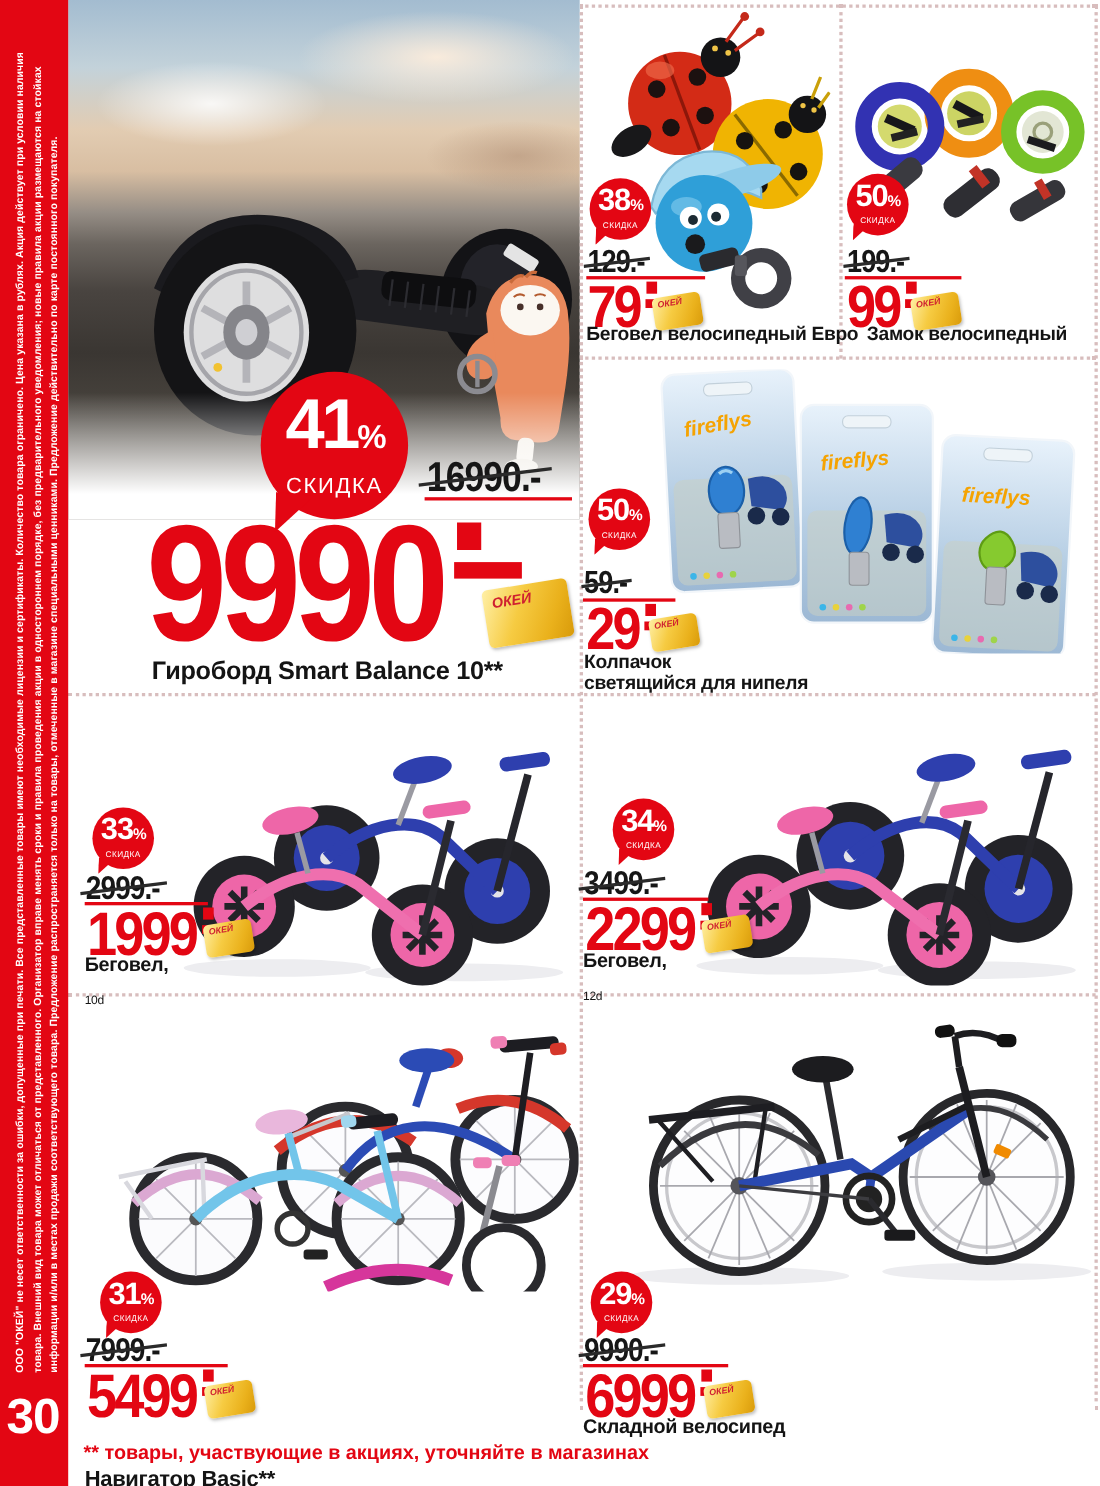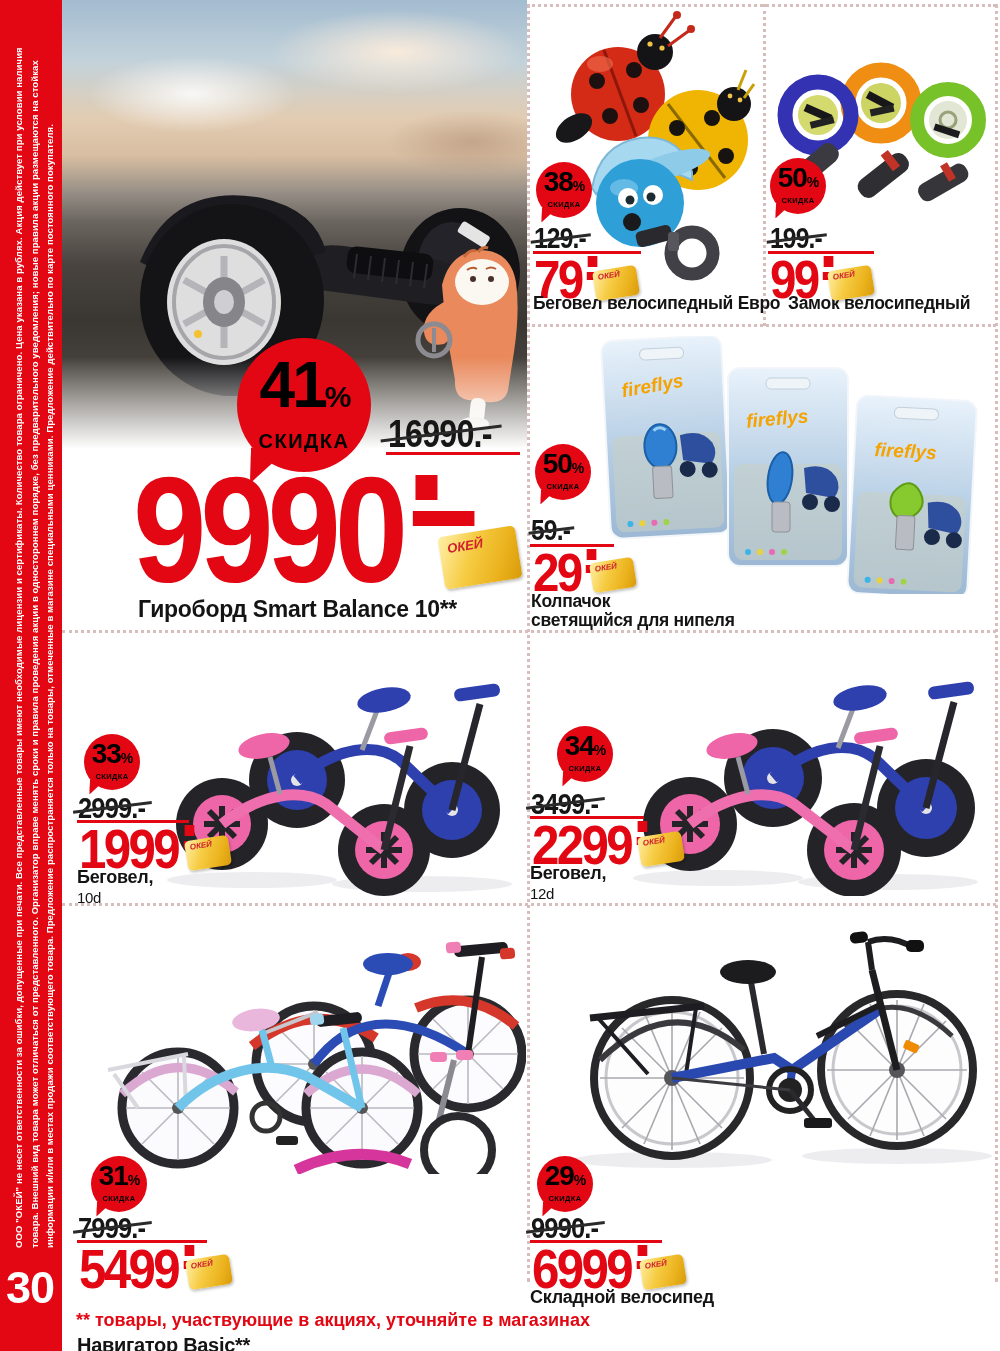--- a/index.html
+++ b/index.html
@@ -8,24 +8,24 @@
 .abs{position:absolute}
 
 .sidebar{left:0;top:0;width:62px;height:1351px;background:#e30613;z-index:7}
 .disclaimer{position:absolute;left:11px;top:1248px;width:1190px;transform:rotate(-90deg);transform-origin:0 0;color:#fff;font-size:9.5px;line-height:15.5px;font-weight:700;letter-spacing:.1px}
 .disclaimer span{display:block;white-space:nowrap}
 .pagenum{position:absolute;left:0;top:1262px;width:60px;color:#fff;font-size:45px;font-weight:700;text-align:center;letter-spacing:-1px}
 
 .dh{border-top:3px dotted #d8bdbd;height:0;z-index:2}
 .dv{border-left:3px dotted #d8bdbd;width:0;z-index:2}
 
-.badge{position:absolute;background:#e30613;color:#000000;border-radius:50%;text-align:center;z-index:6}
+.badge{position:absolute;background:#e30613;color:#ffffff;border-radius:50%;text-align:center;z-index:6}
 .badge:before{content:"";position:absolute;left:9%;bottom:-10%;width:26%;height:27%;background:#e30613;clip-path:polygon(0 0,100% 0,8% 100%);transform:rotate(6deg)}
 .badge .bn{font-weight:700;white-space:nowrap}
-.badge .sk{font-weight:700;text-transform:uppercase}
+.badge .sk{font-weight:400;text-transform:uppercase}
 .badge-l{width:134px;height:134px;padding-top:18px}
 .badge-l .bn{font-size:64px;line-height:58px;letter-spacing:-3px}
 .badge-l .pc{font-size:30px;font-weight:700}
 .badge-l .sk{font-size:20px;letter-spacing:1.5px;margin-top:4px}
 .badge-s{width:56px;height:56px;padding-top:7px}
 .badge-s .bn{font-size:28px;line-height:25px;letter-spacing:-1px}
 .badge-s .pc{font-size:14px;font-weight:700}
 .badge-s .sk{font-size:7.5px;letter-spacing:.4px;margin-top:1px}
 
 .old{position:absolute;font-weight:700;color:#161616;white-space:nowrap;letter-spacing:-1px;transform:scaleX(.85);transform-origin:left top;z-index:5}
@@ -49,21 +49,21 @@
 .card{position:absolute;z-index:6;border-radius:5px;transform:rotate(-9deg);background:linear-gradient(115deg,#fff0a8,#f6cb42 40%,#eab11c 75%,#d89a0a);box-shadow:1px 2px 3px rgba(0,0,0,.25)}
 .card span{display:block;padding:2px 0 0 5px;color:#cf2030;font-weight:700;font-style:italic}
 .card-s{width:44px;height:30px}
 .card-s span{font-size:8px}
 .card-h{width:78px;height:53px}
 .card-h span{font-size:13px;padding:5px 0 0 8px}
 
 .title{position:absolute;font-weight:700;color:#141414;letter-spacing:-.3px;z-index:5;white-space:nowrap}
 .title-h{font-size:23px}
 .title-s{font-size:17.5px;line-height:18.5px}
-.title .t2{display:block;font-weight:400;font-size:15px;margin-top:2px}
+.title .t2{display:block;font-weight:400;font-size:11px;margin-top:14px}
 .footnote{position:absolute;color:#e30613;font-weight:700;font-size:18px;white-space:nowrap;z-index:5}
 
 .photo{left:62px;top:0;width:465px;height:472px;z-index:1;
 background:
  radial-gradient(150px 55px at 28% 20%,rgba(255,255,255,.85),transparent 70%),
  radial-gradient(180px 60px at 72% 11%,rgba(255,238,220,.9),transparent 70%),
  radial-gradient(120px 45px at 88% 30%,rgba(150,110,85,.35),transparent 70%),
  linear-gradient(180deg,#a3bcd0 0%,#c3d2da 13%,#e2ccb2 25%,#d8bea2 33%,#958d85 41%,#6b655f 47%,#494440 56%,#3a3632 68%,#504b44 85%,#5e574f 100%)}
 .photo:after{content:"";position:absolute;left:0;bottom:0;width:100%;height:115px;background:linear-gradient(180deg,rgba(255,255,255,0),#fff 80%)}
 .photo svg{position:absolute;left:0;top:0}

